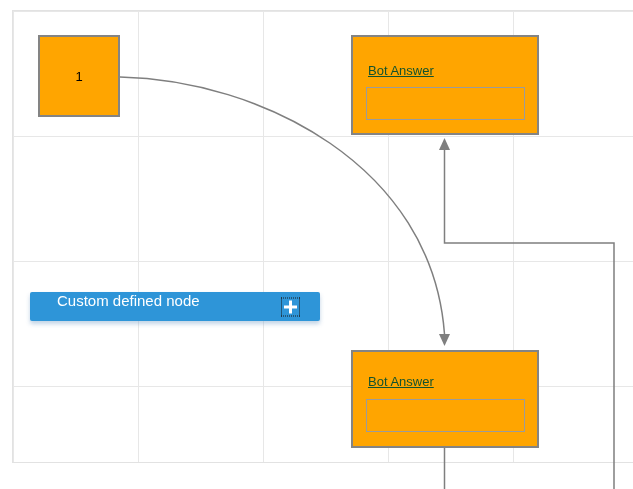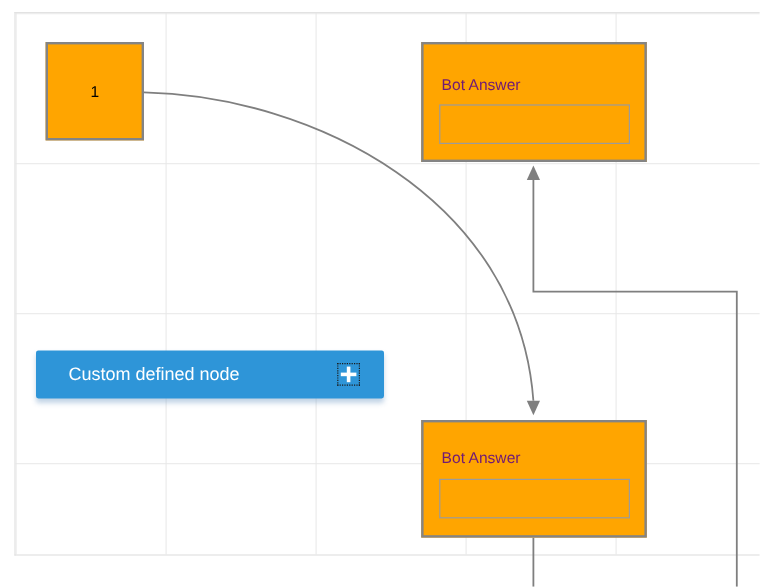--- a/index.html
+++ b/index.html
@@ -30,35 +30,35 @@
   .node-start{
     left:38px;top:35px;width:82px;height:82px;
     display:flex;align-items:center;justify-content:center;
     font-size:13px;color:#000;
   }
   .node-bot{width:188px;height:98px;left:351px;}
   .node-bot.top{top:35px;height:100px;}
   .node-bot.bottom{top:350px;}
   .node-bot .bot-title{
     position:absolute;left:15px;top:26px;
-    font-size:13px;color:#701a75;white-space:nowrap;
+    font-size:13px;color:#14532d;white-space:nowrap;text-decoration:underline;
   }
   .node-bot.bottom .bot-title{top:22px;}
   .bot-field{
     position:absolute;left:13px;width:159px;height:33px;
     box-sizing:border-box;border:1px solid #9b9b9b;background:transparent;
   }
   .node-bot.top .bot-field{top:50px;}
   .node-bot.bottom .bot-field{top:47px;}
   
   .custom-node{
-    position:absolute;left:30px;top:292px;width:290px;height:40px;
+    position:absolute;left:30px;top:292px;width:290px;height:29px;
     box-sizing:border-box;background:#2e95d8;border-radius:2px;
     box-shadow:0 3px 4px rgba(120,160,200,0.45);
-    display:flex;align-items:center;
+    display:flex;align-items:flex-start;
     z-index:2;
   }
   .custom-node .custom-label{
     margin-left:27px;color:#ffffff;font-size:15px;white-space:nowrap;
   }
   .plus-box{
     position:absolute;right:20px;top:50%;transform:translateY(-50%);
     width:19px;height:19px;box-sizing:border-box;
     border:1px dotted #1b1b1b;
     display:flex;align-items:center;justify-content:center;

